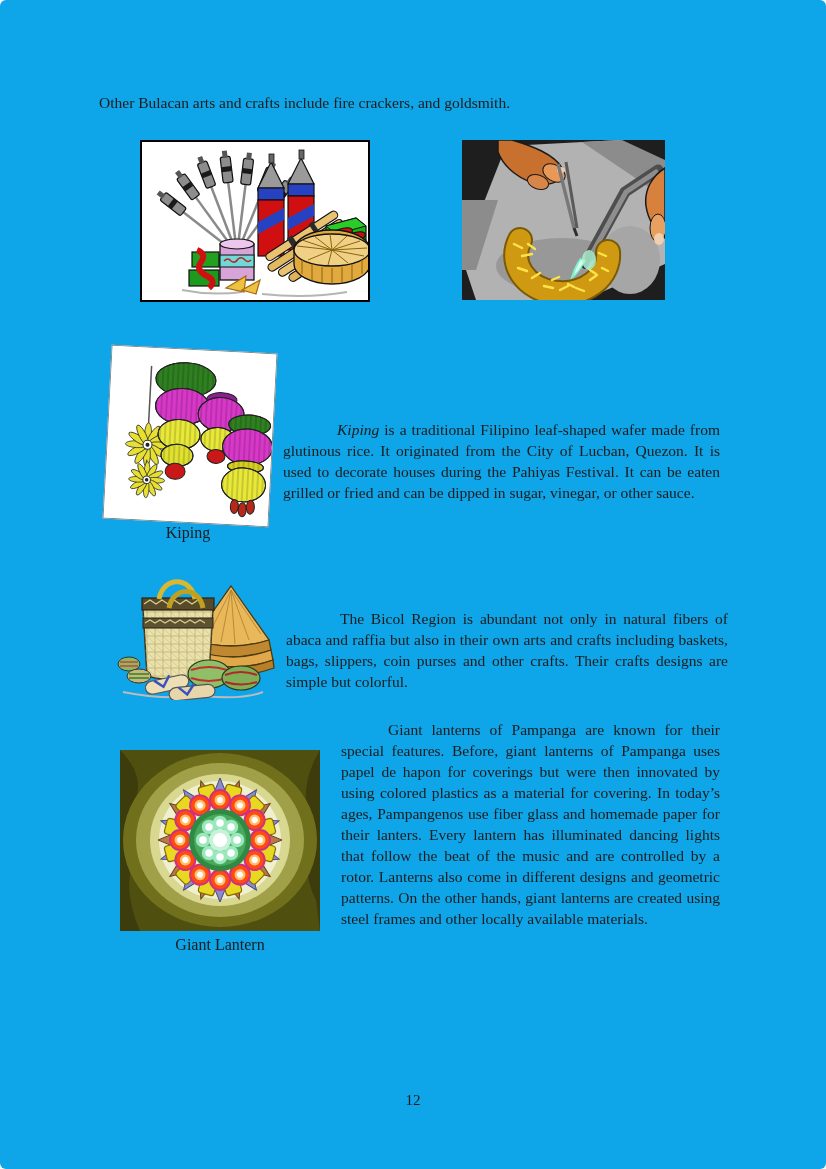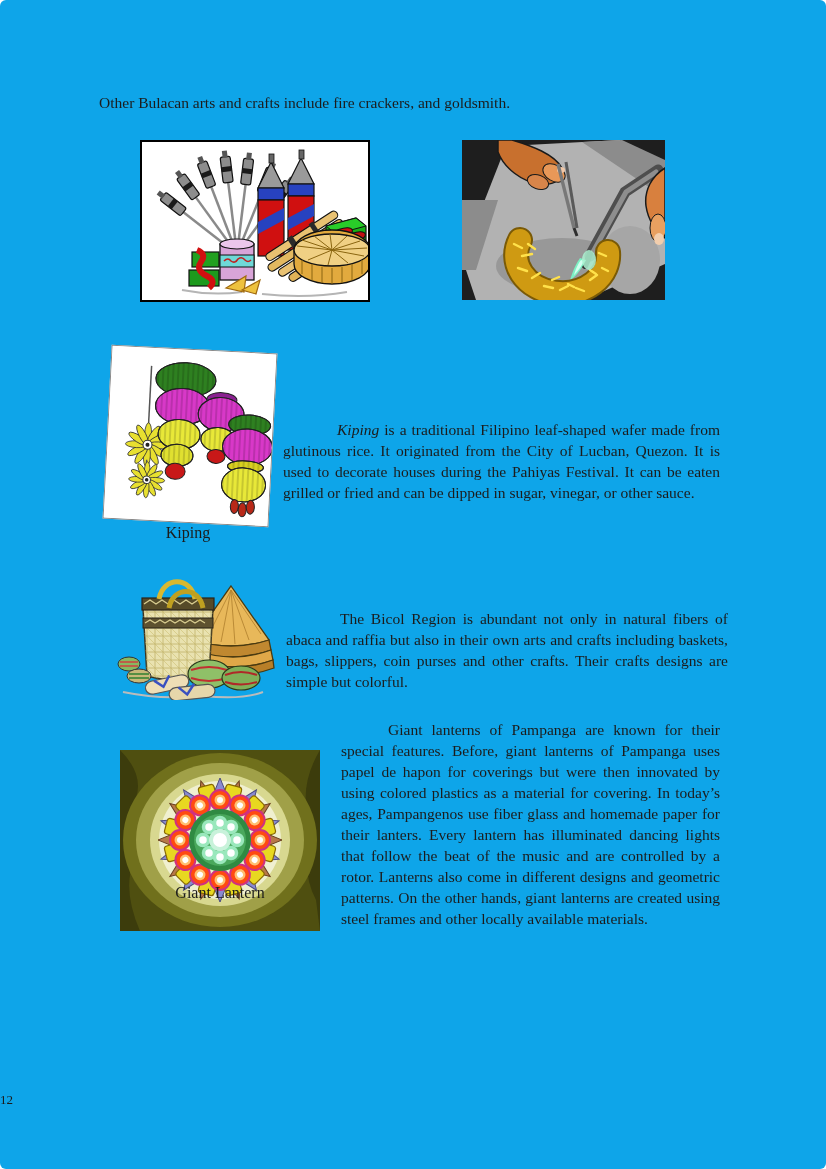--- a/index.html
+++ b/index.html
@@ -18,22 +18,22 @@
   .ital{font-style:italic;}
   .fig{position:absolute;}
   .fig svg{display:block;}
   .fig-fire{left:140px; top:140px; width:230px; height:162px; border:2px solid #000; box-sizing:border-box; background:#fff;}
   .fig-gold{left:462px; top:140px; width:203px; height:160px;}
   .fig-kiping{left:107px; top:349px; width:166px; height:174px; border:1px solid #8a8a8a; background:#fff; transform:rotate(3deg); box-sizing:border-box;}
   .fig-bicol{left:103px; top:568px; width:172px; height:132px;}
   .fig-lantern{left:120px; top:750px; width:200px; height:181px;}
   .caption{position:absolute; font-size:16px; text-align:center;}
   .cap-kiping{left:118px; top:524px; width:140px;}
-  .cap-lantern{left:120px; top:884px; width:200px;text-align:center;}
-  .pagenum{position:absolute; left:0; top:1092px; width:826px; text-align:left; font-size:13px;}
+  .cap-lantern{left:120px; top:936px; width:200px;text-align:center;}
+  .pagenum{position:absolute; left:0; top:1092px; width:826px; text-align:center; font-size:15px;}
 </style>
 </head>
 <body>
 
 <div class="page">
 
   <div class="txt intro">Other Bulacan arts and crafts include fire crackers, and goldsmith.</div>
 
   <div class="fig fig-fire">
     <svg width="226" height="158" viewBox="0 0 226 158">

